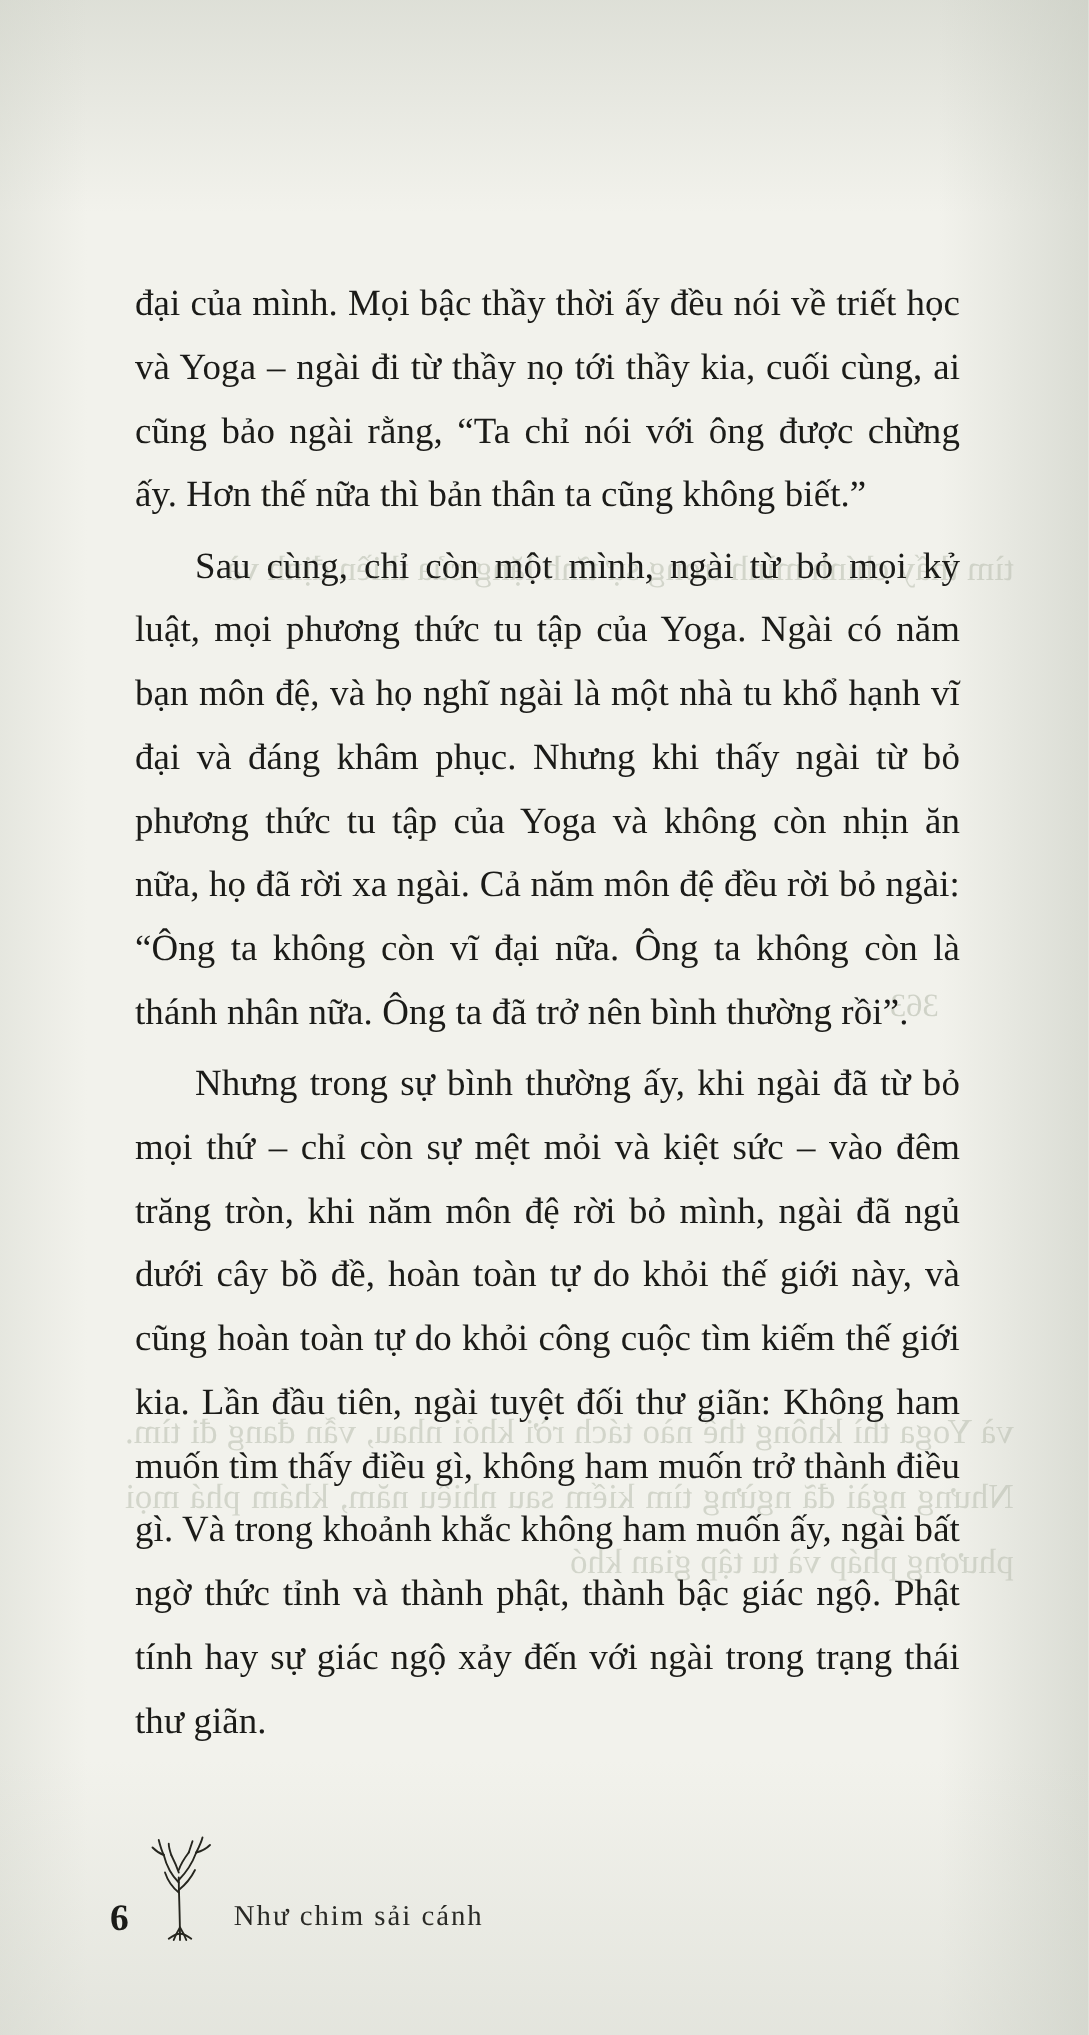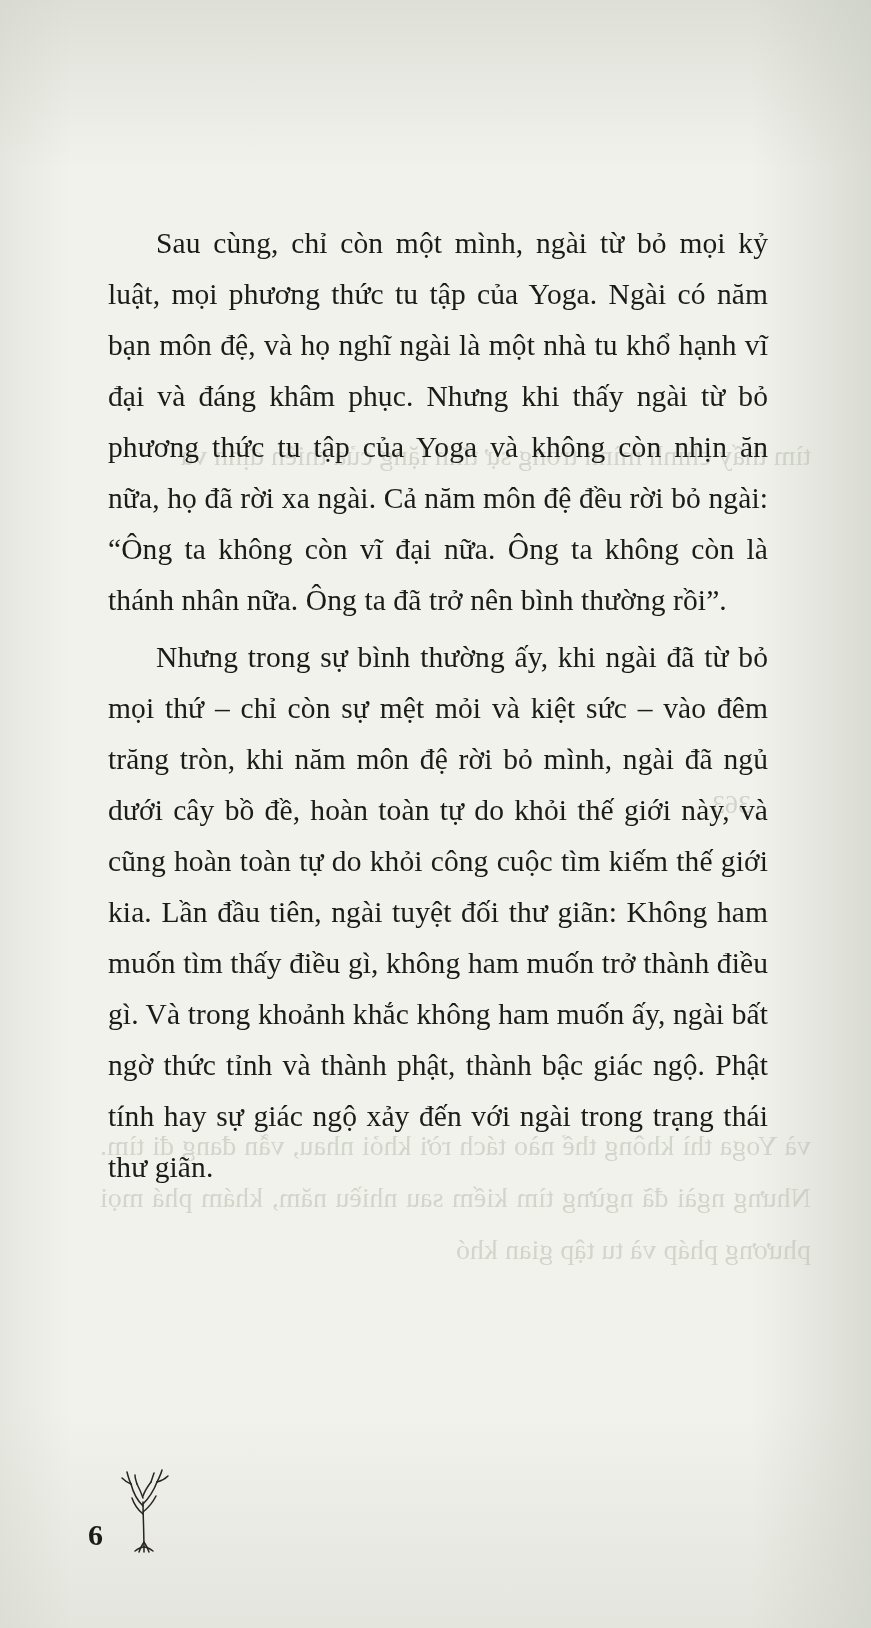--- a/index.html
+++ b/index.html
@@ -135,20 +135,23 @@
 <div class="page-shade-left"></div>
 <div class="page-shade-right"></div>
 <div class="page-shade-bottom"></div>
 
 <div class="bleed-through">tìm thấy chính mình trong sự tĩnh lặng của thiền định và</div>
 <div class="bleed-page-num">363</div>
 <div class="bleed-through lower">và Yoga thì không thể nào tách rời khỏi nhau, vẫn đang đi tìm. Nhưng ngài đã ngừng tìm kiếm sau nhiều năm, khám phá mọi phương pháp và tu tập gian khó</div>
 
 <div class="text-block">
 
+  <p class="para">
+    <span>đại của mình. Mọi bậc thầy thời ấy đều nói về triết học và Yoga – ngài đi từ thầy nọ tới thầy kia, cuối cùng, ai cũng bảo ngài rằng, “Ta chỉ nói với ông được chừng ấy. Hơn thế nữa thì bản thân ta cũng không biết.”</span>
+  </p>
 
   <p class="para indent">
     <span>Sau cùng, chỉ còn một mình, ngài từ bỏ mọi kỷ luật, mọi phương thức tu tập của Yoga. Ngài có năm bạn môn đệ, và họ nghĩ ngài là một nhà tu khổ hạnh vĩ đại và đáng khâm phục. Nhưng khi thấy ngài từ bỏ phương thức tu tập của Yoga và không còn nhịn ăn nữa, họ đã rời xa ngài. Cả năm môn đệ đều rời bỏ ngài: “Ông ta không còn vĩ đại nữa. Ông ta không còn là thánh nhân nữa. Ông ta đã trở nên bình thường rồi”.</span>
   </p>
 
   <p class="para indent">
     <span>Nhưng trong sự bình thường ấy, khi ngài đã từ bỏ mọi thứ – chỉ còn sự mệt mỏi và kiệt sức – vào đêm trăng tròn, khi năm môn đệ rời bỏ mình, ngài đã ngủ dưới cây </span><span class="it">bồ đề</span><span>, hoàn toàn tự do khỏi thế giới </span><span class="it">này</span><span>, và cũng hoàn toàn tự do khỏi công cuộc tìm kiếm thế giới </span><span class="it">kia</span><span>. Lần đầu tiên, ngài tuyệt đối thư giãn: Không ham muốn tìm thấy điều gì, không ham muốn trở thành điều gì. Và trong khoảnh khắc không ham muốn ấy, ngài bất ngờ thức tỉnh và thành phật, thành bậc giác ngộ. Phật tính hay sự giác ngộ xảy đến với ngài trong trạng thái thư giãn.</span>
   </p>
 
 </div>
@@ -169,13 +172,14 @@
       <path d="M26 36 C24 30 22 26 20 22"></path>
       <path d="M26 34 C28 28 31 24 34 20"></path>
       <path d="M20 22 C19 19 18 16 18 13"></path>
       <path d="M34 20 C35 17 36 14 37 11"></path>
       <path d="M22 90 C24 84 26 82 27 80"></path>
       <path d="M32 90 C30 84 28 82 27 80"></path>
       <path d="M18 89 C22 86 25 85 27 85"></path>
       <path d="M36 89 C32 86 29 85 27 85"></path>
     </g>
   </svg>
+  <div class="running-title">Như chim sải cánh</div>
 </div>
 
 </body></html>

